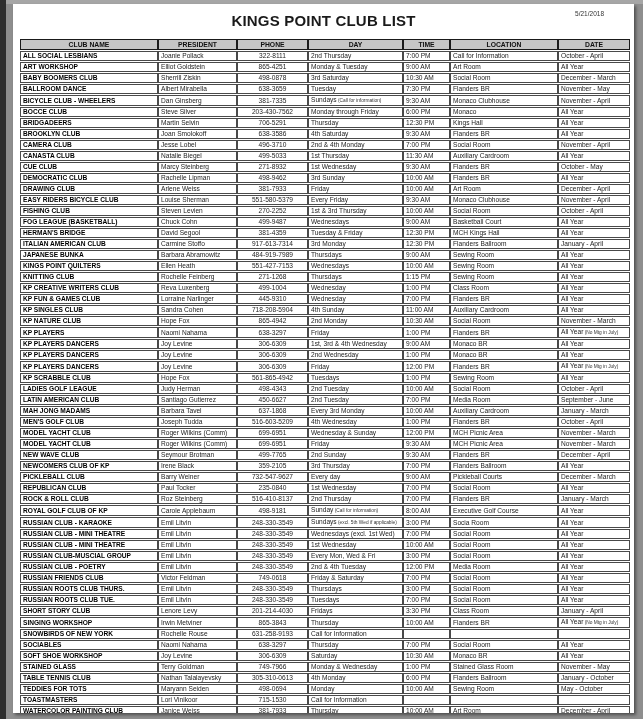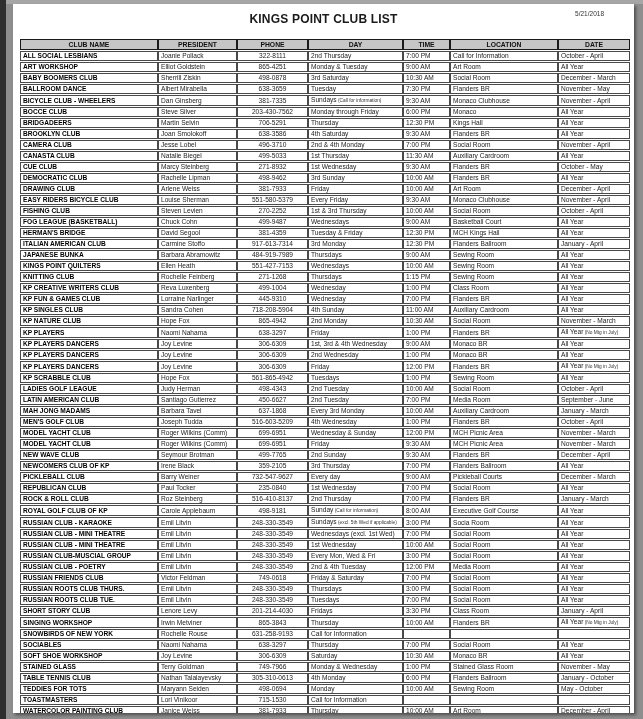--- a/index.html
+++ b/index.html
@@ -20,21 +20,21 @@
   }
   .page {
     position:absolute; left:13px; top:4px; width:621px; height:709px;
     background:#ffffff;
     box-shadow:2px 2px 3px rgba(0,0,0,0.45);
     overflow:hidden;
   }
   .doc-header { position:relative; height:30px; }
   .doc-title {
     position:absolute; left:0; right:0; top:8px;
-    text-align:center; font-weight:bold; font-size:12px; letter-spacing:.2px;
+    text-align:center; font-weight:bold; font-size:15px; letter-spacing:.2px;
     color:#1a1a1a;
   }
   .doc-date {
     position:absolute; right:30px; top:6px;
     font-size:6.5px; color:#333;
   }
   table.club-table {
     margin-left:7px; margin-top:4px;
     width:610px; table-layout:fixed;
     border-collapse:separate; border-spacing:0 1px;

